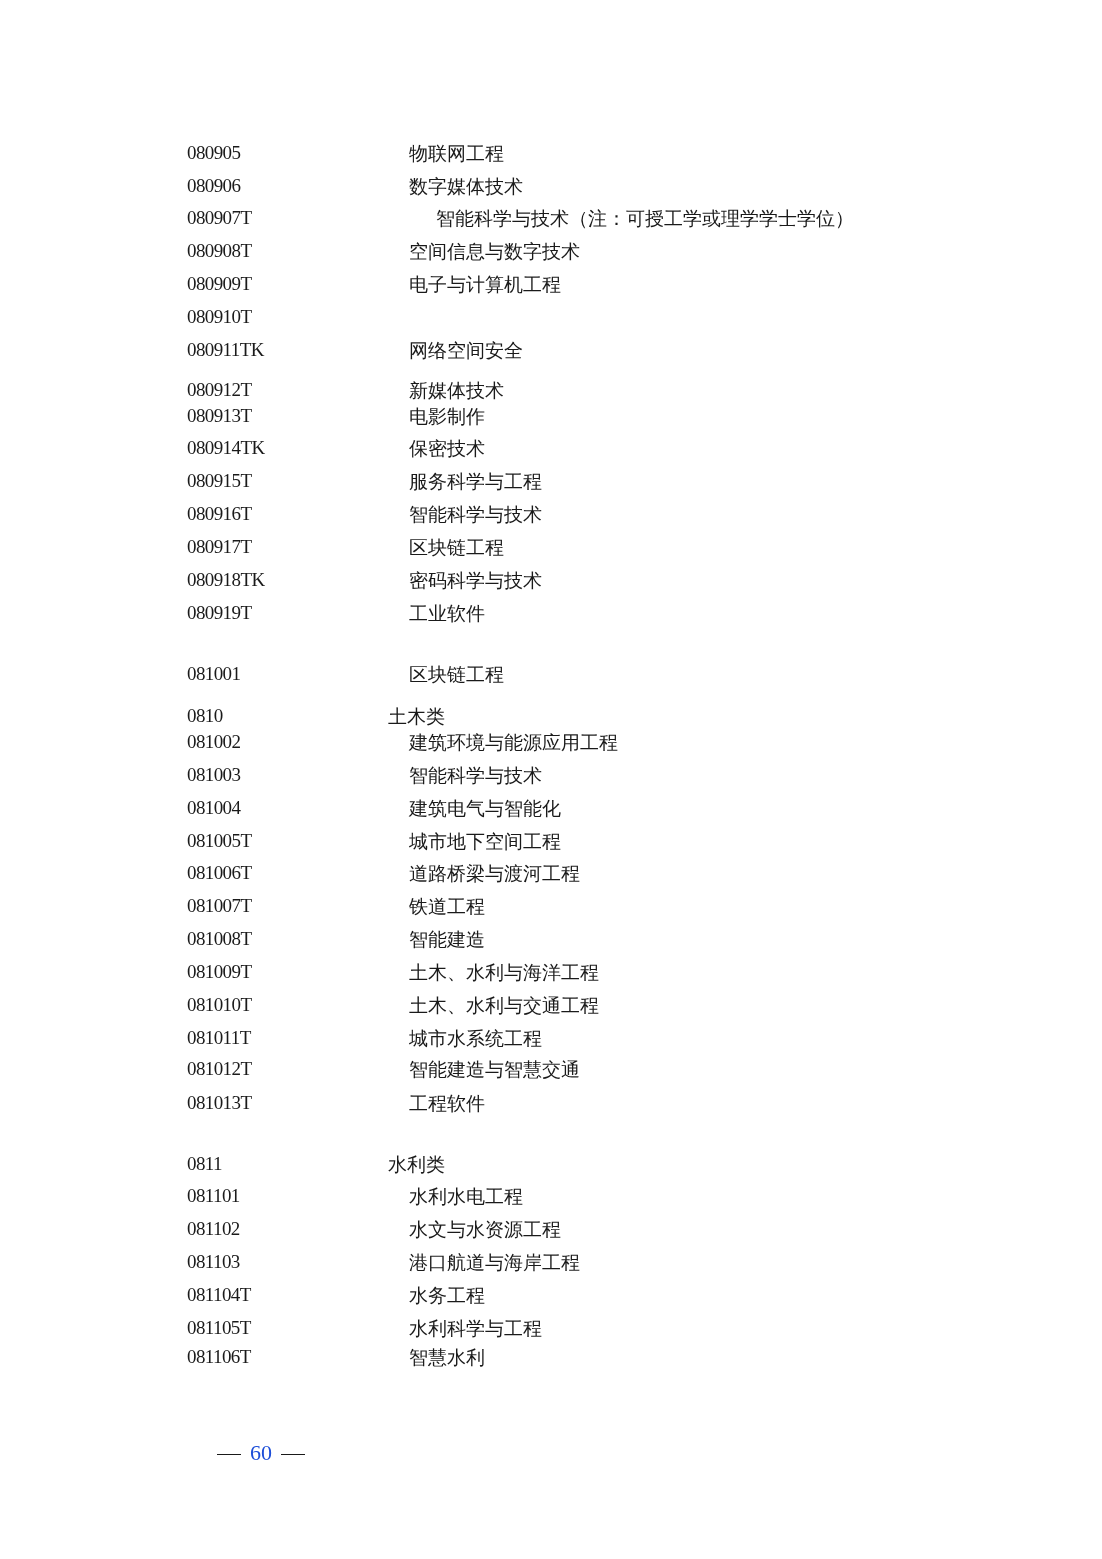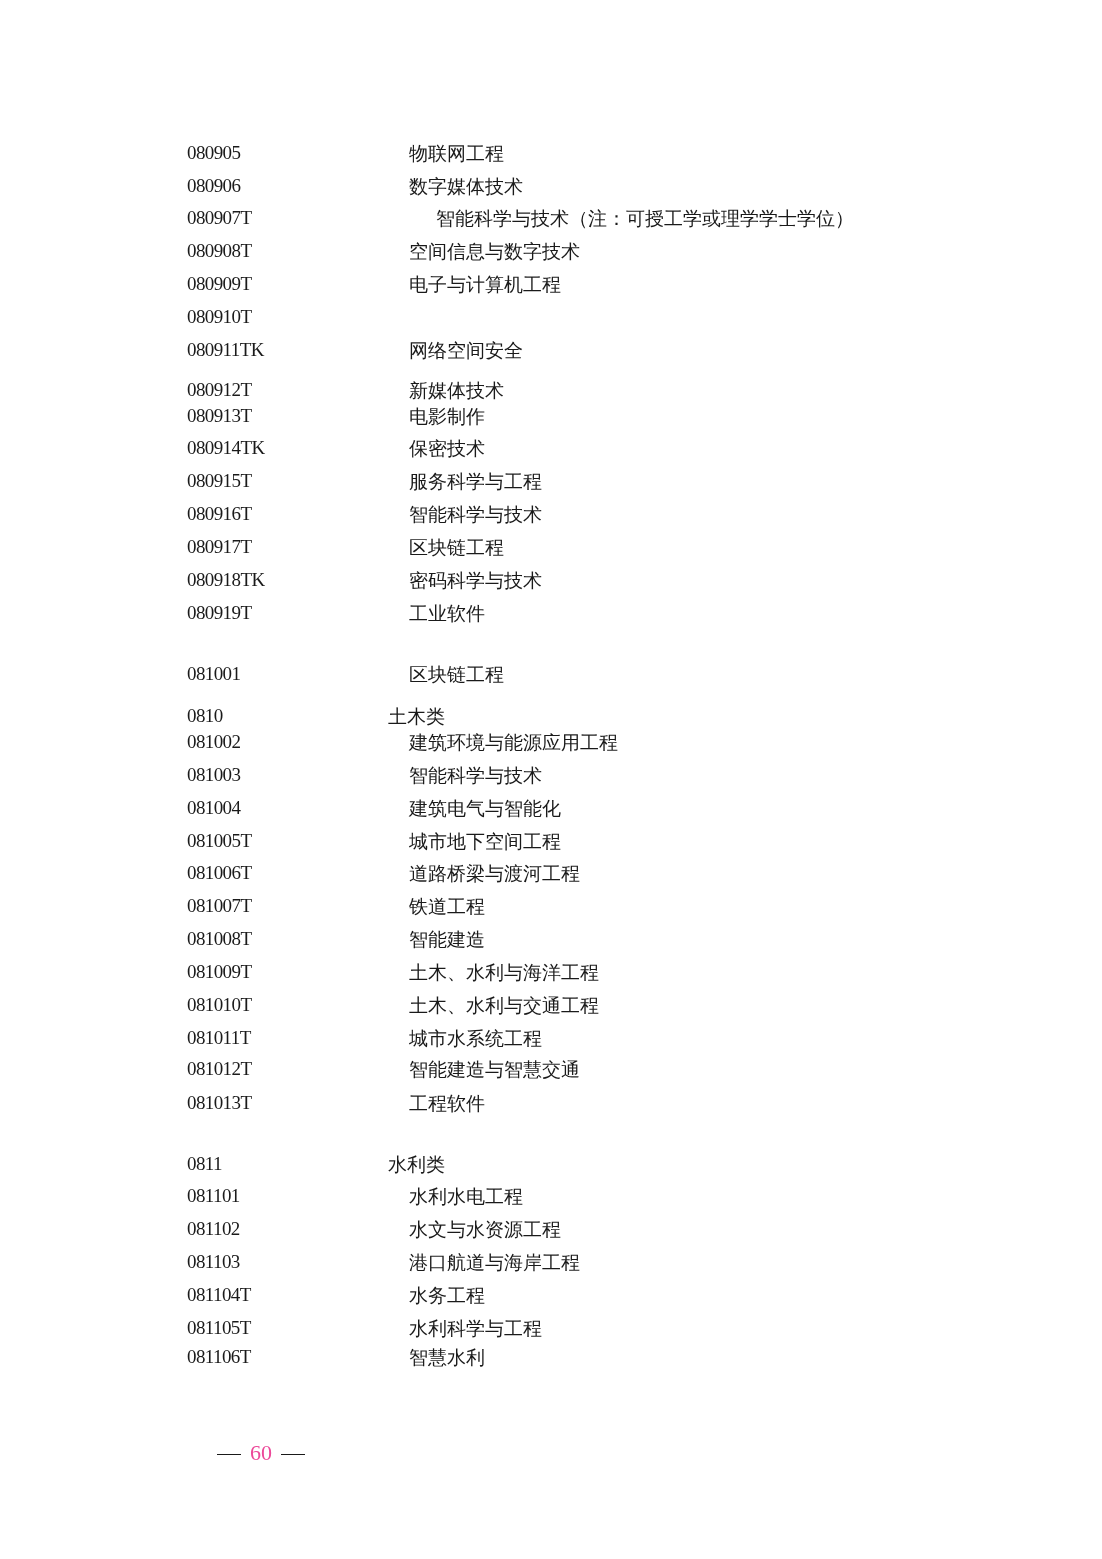--- a/index.html
+++ b/index.html
@@ -12,21 +12,21 @@
   }
   .name {
     position: absolute; left: 409px; top: 0;
     font-family: Liberation Serif, serif; font-size: 19px;
     line-height: 26px; color: #1a1a1a; white-space: nowrap;
   }
   .name.category { left: 388px; }
   .name.shift { left: 436px; }
   .page-number {
     position: absolute; left: 208px; top: 1440px;
-    font-family: "Liberation Serif", serif; font-size: 22px; color: #ec4899;
+    font-family: "Liberation Serif", serif; font-size: 22px; color: #1d4ed8;
     white-space: nowrap;
   }
   .dash { display: inline-block; width: 24px; height: 1px; background: #1a1a1a; vertical-align: middle; margin: 0 9px; }
 </style>
 </head>
 <body>
 
 <div>
 
   <div>

